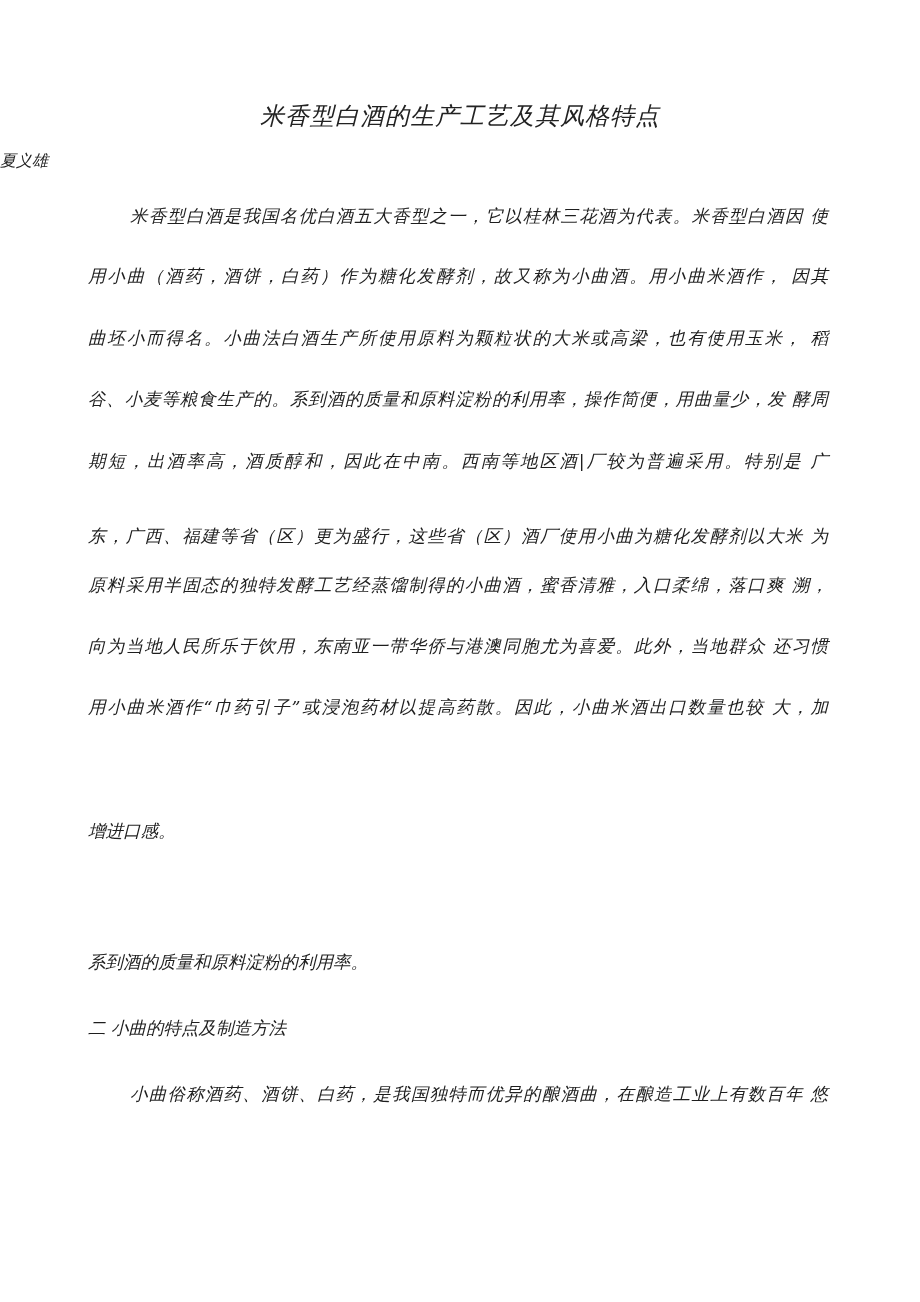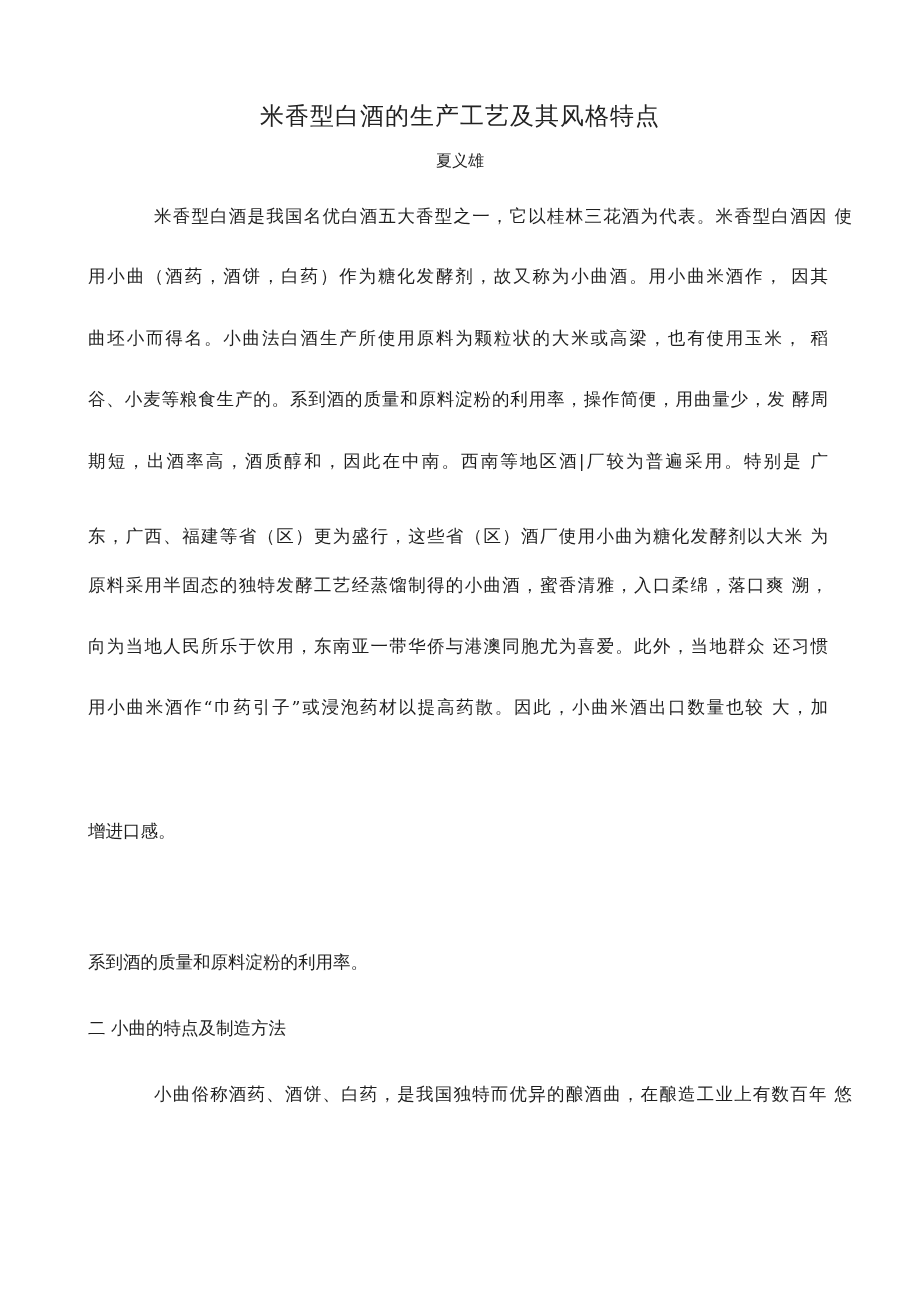--- a/index.html
+++ b/index.html
@@ -14,57 +14,56 @@
       overflow: hidden;
       font-family: "DejaVu Serif", "Liberation Serif", serif;
       color: #1a1a1a;
     }
     .page {
       position: absolute;
       left: 0;
       top: 0;
       width: 920px;
       height: 1302px;
+      font-style: italic;
     }
     .title {
       position: absolute;
       left: 0;
       width: 920px;
       top: 100px;
       text-align: center;
       font-size: 24px;
       line-height: 32px;
       letter-spacing: 1px;
       color: #222;
     }
     .author {
       position: absolute;
       left: 0;
       width: 920px;
       top: 150px;
-      text-align: center;
       font-size: 16px;
       line-height: 22px;
       color: #222;
     }
     .line {
       position: absolute;
       left: 88px;
       width: 740px;
       font-size: 17.5px;
       line-height: 24px;
       white-space: nowrap;
       color: #1e1e1e;
       text-align: justify;
       text-align-last: justify;
     }
     .line.indent {
       left: 130px;
       width: 698px;
-      margin-left: 24px;
     }
     .line.last {
       text-align-last: left;
     }
     .heading {
       position: absolute;
       left: 88px;
       font-size: 17.5px;
       line-height: 24px;
       white-space: nowrap;

